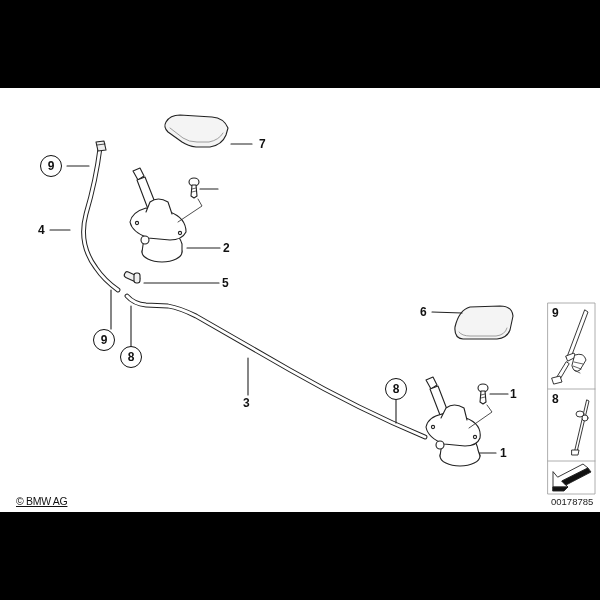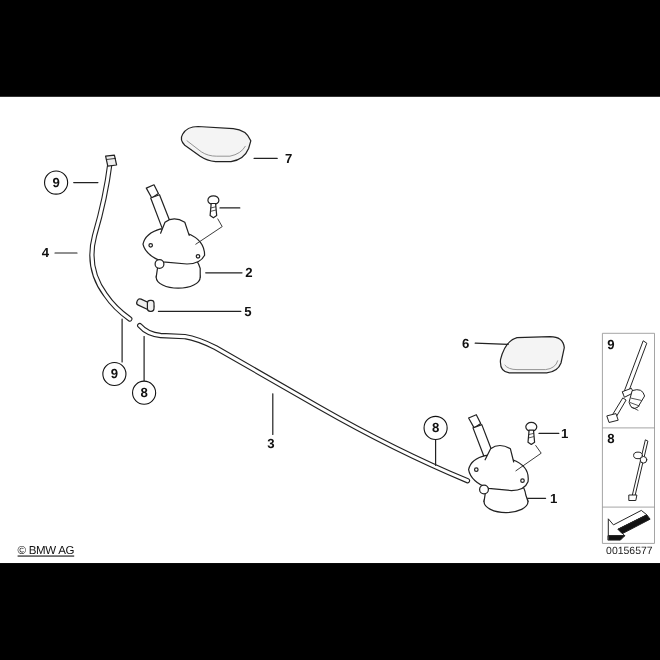--- a/index.html
+++ b/index.html
@@ -140,15 +140,15 @@
 <div class="num" style="left:243px;top:397px;">3</div>
 <div class="num" style="left:420px;top:306px;">6</div>
 <div class="circ" style="left:385px;top:378px;">8</div>
 <div class="num" style="left:510px;top:388px;">1</div>
 <div class="num" style="left:500px;top:447px;">1</div>
 
 <div class="inset-label" style="left:552px;top:306px;">9</div>
 <div class="inset-label" style="left:552px;top:392px;">8</div>
 
 <div class="copyright">© BMW AG</div>
-<div class="docid">00156577</div>
+<div class="docid">00178785</div>
 
 <div class="band-bottom"></div>
 
 </body></html>

